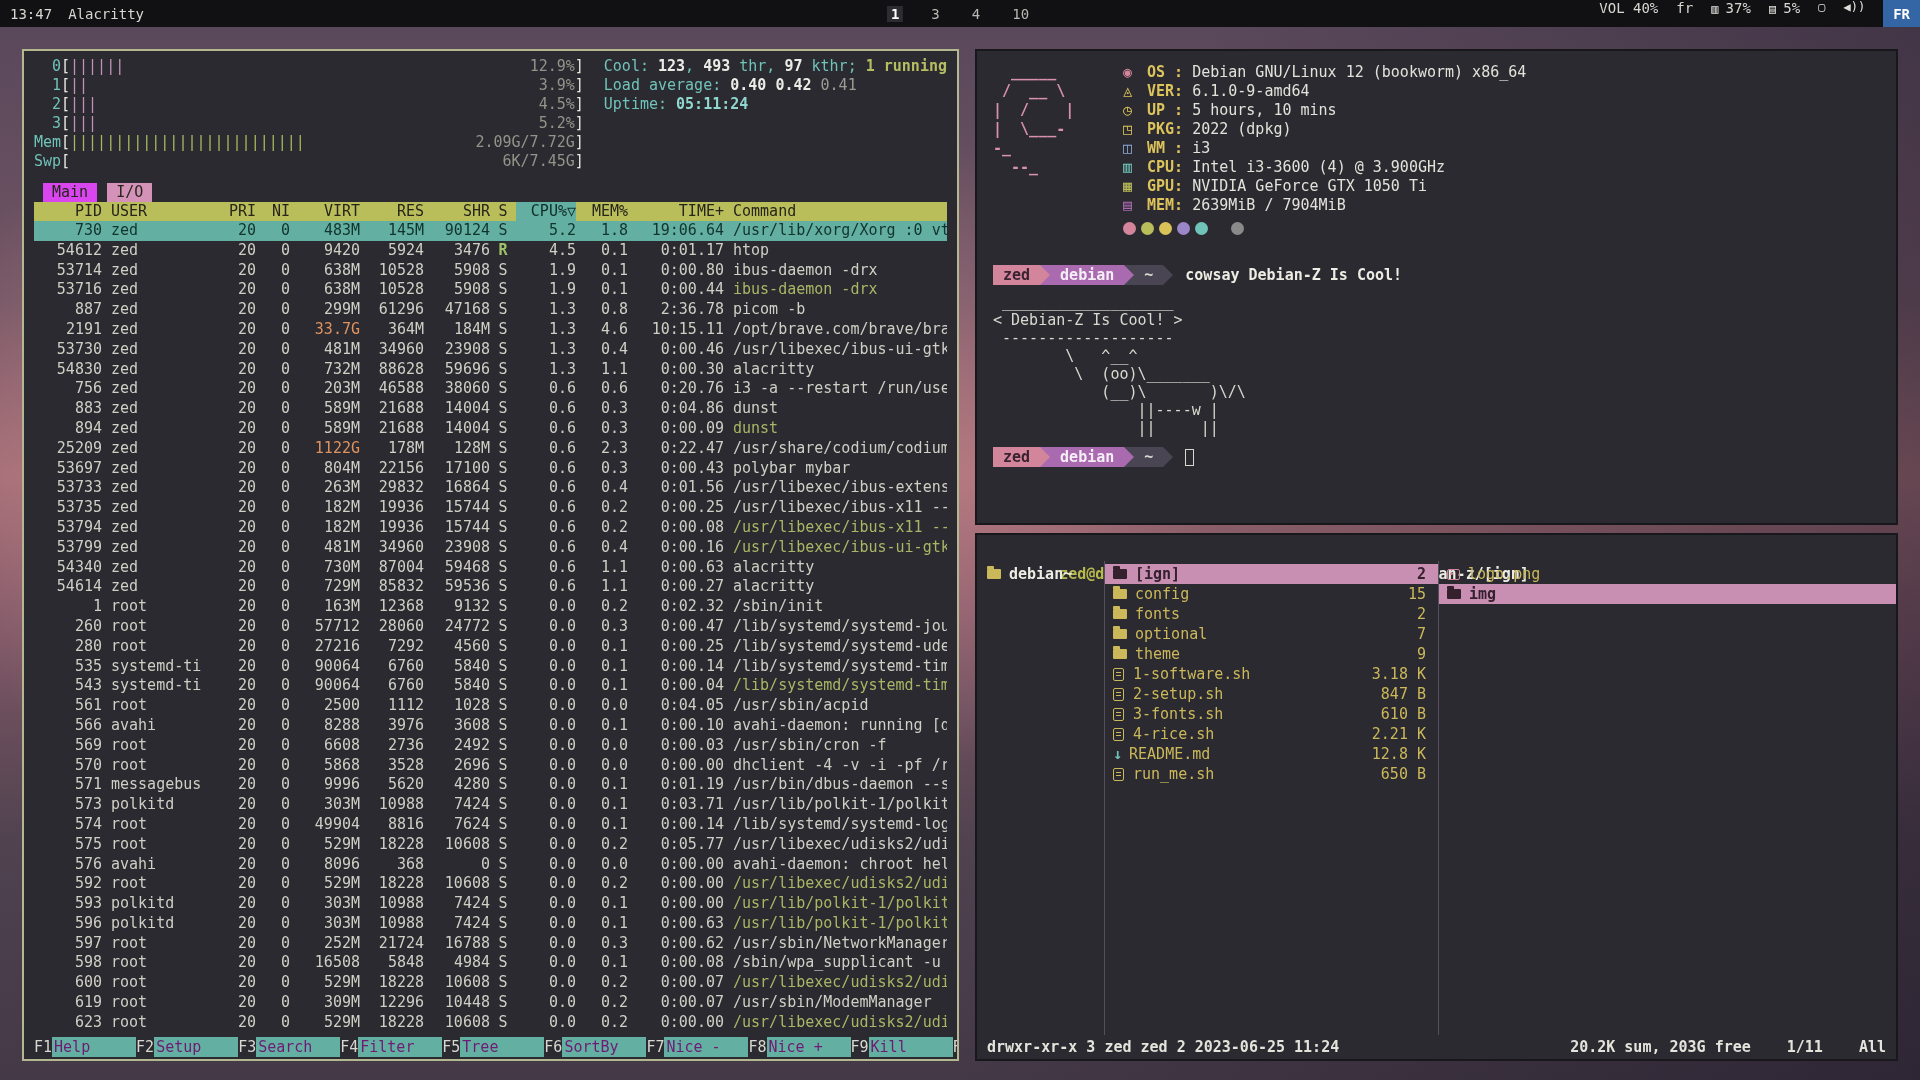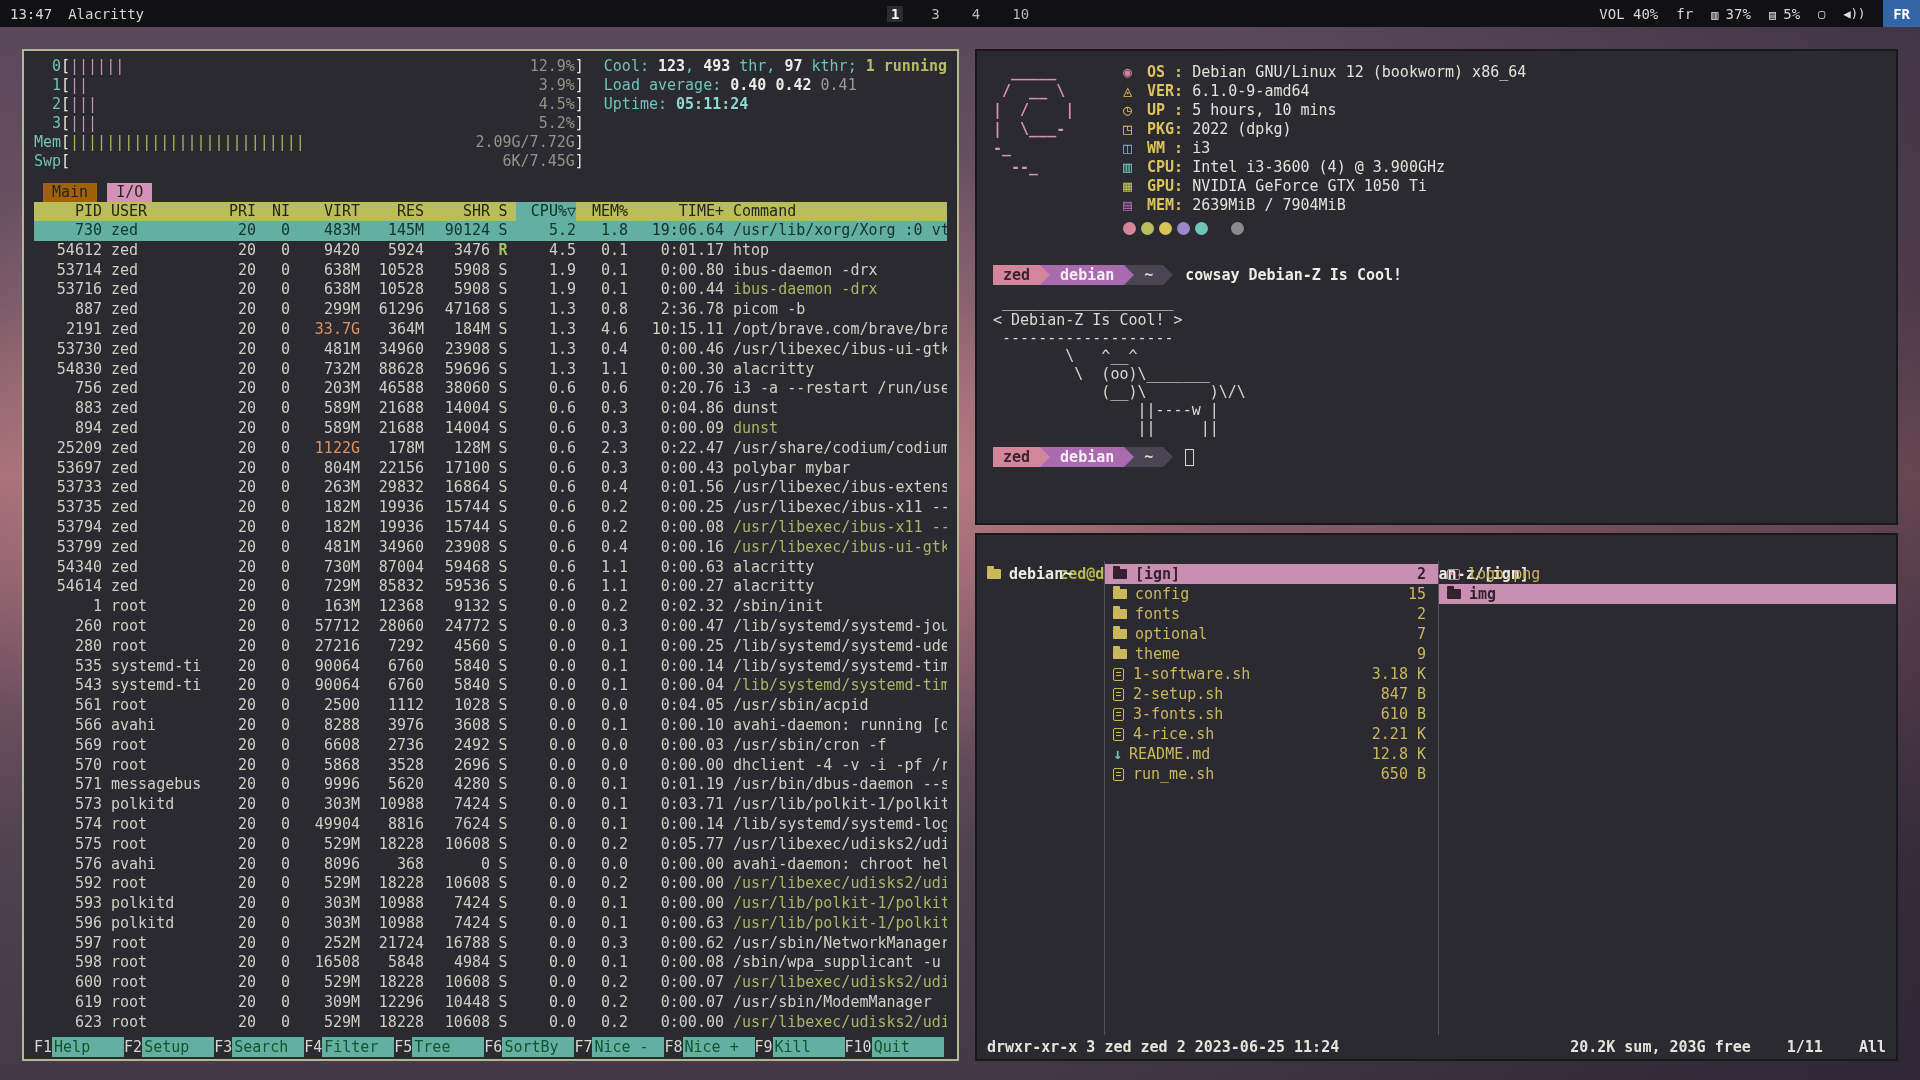--- a/index.html
+++ b/index.html
@@ -11,21 +11,21 @@
       radial-gradient(1100px 640px at 28% 42%, rgba(240,158,164,0.75), rgba(240,158,164,0) 62%),
       linear-gradient(180deg,#57475a 0%,#705463 28%,#9d6a72 44%,#7e5766 58%,#50424f 78%,#443947 100%);}
 
   
   .topbar{position:absolute;left:0;top:0;width:1920px;height:27px;background:#111114;
     color:#d8d8d2;display:flex;align-items:center;font-size:14px;z-index:5}
   .tb-left{display:flex;gap:16px;padding-left:10px;align-items:center}
   .tb-center{position:absolute;left:50%;transform:translateX(-50%);display:flex;gap:24px}
   .ws{padding:0 4px;color:#b9b9b4}
   .ws.active{color:#ffffff;font-weight:bold;background:#2c2c31}
-  .tb-right{margin-left:auto;display:flex;gap:18px;align-items:center;height:27px}
+  .tb-right{margin-left:auto;display:flex;gap:18px;height:27px}
   .tb-ico{font-size:12px;color:#e0e0da}
   .kb-badge{background:#3465a4;color:#fff;font-weight:bold;height:27px;display:flex;
     align-items:center;padding:0 10px}
 
   
   .window{position:absolute;background:#2b2a30;overflow:hidden}
   #htop-win{left:22px;top:49px;width:937px;height:1012px;border:2px solid #b3b890}
   #fetch-win{left:975px;top:49px;width:923px;height:476px;border:2px solid #17171c}
   #vifm-win{left:975px;top:533px;width:923px;height:528px;border:2px solid #17171c}
 
@@ -42,21 +42,21 @@
   .meter .bars{color:#c093b6;overflow:hidden}
   .meter.mem .bars{color:#a5b85e}
   .meter .val{color:#93938a}
   .sumline{height:19px;line-height:19px;white-space:pre;color:#6fc3b8}
   .sumline .num{color:#ecece6;font-weight:bold}
   .sumline .grn{color:#b4bd62;font-weight:bold}
   .sumline .cyan{color:#8fd8d0;font-weight:bold}
   .sumline .dim{color:#9c9c94}
   .tabs{height:19px;line-height:19px;margin-top:12px;display:flex;gap:10px;padding-left:9px}
   .tab{padding:0 9px;color:#26261a}
-  .tab.main{background:#a16207}
+  .tab.main{background:#d946ef}
   .tab.io{background:#d592b8}
   .phdr,.prow{display:flex;white-space:pre;overflow:hidden}
   .phdr{background:#b9bd5a;color:#26261a;height:19px;line-height:19px}
   .phdr .c-cpu{background:#63b0a2;color:#0f2d28}
   .prow{height:19.8px;line-height:19.8px}
   .prow.sel{background:#63b0a2}
   .prow.sel span{color:#12332e !important}
   .c-pid{width:68px;text-align:right}
   .c-user{width:112px;padding-left:9px}
   .c-pri{width:42px;text-align:right}
@@ -69,21 +69,21 @@
   .c-mem{width:52px;text-align:right}
   .c-time{width:96px;text-align:right}
   .c-cmd{flex:1;padding-left:9px;overflow:hidden}
   .green-cmd{color:#a9b665}
   .hl-virt{color:#de935f}
   .st-green{color:#9fc26b;font-weight:bold}
   .proc-rows{flex:1;overflow:hidden}
   .fnbar{display:flex;height:20px;line-height:20px;margin-top:auto;white-space:pre}
   .fnitem{display:flex}
   .fnkey{color:#d8d8d0}
-  .fnlbl{background:#63b0a2;color:#14532d;width:72px;padding-left:2px;overflow:hidden}
+  .fnlbl{background:#63b0a2;color:#701a75;width:84px;padding-left:2px;overflow:hidden}
 
   
   .fetch{padding:12px 16px;font-size:15px;color:#d6d6cc}
   .fetch-top{display:flex}
   .ascii{color:#d992ae;white-space:pre;line-height:19px;width:130px;font-weight:bold}
   .info-line{height:19px;line-height:19px;white-space:pre}
   .info-line .ic{display:inline-block;width:24px}
   .info-line .lb{font-weight:bold;color:#dcc35c}
   .info-line .vl{color:#e2e2da}
   .dots{display:flex;gap:5px;margin-top:7px}

